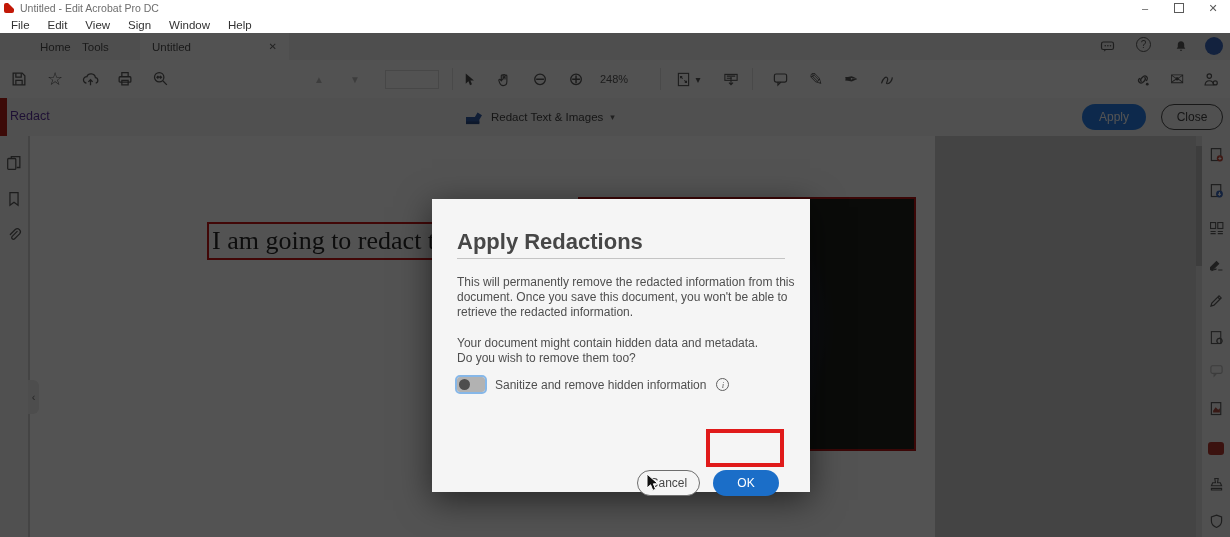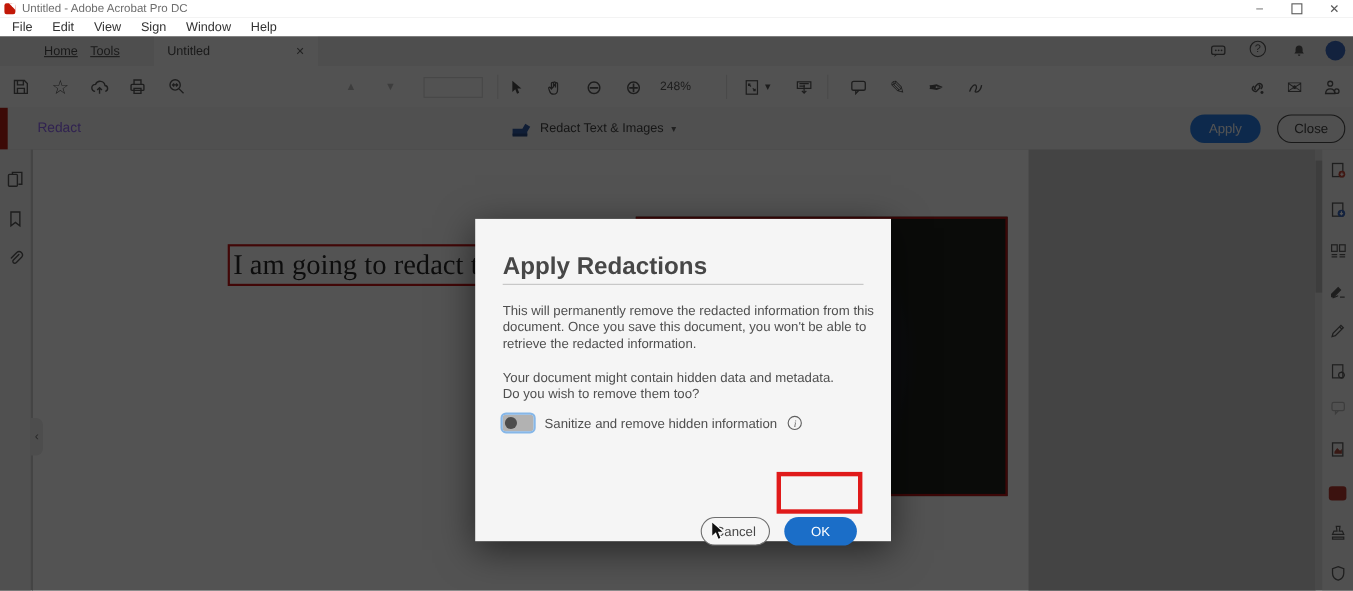--- a/index.html
+++ b/index.html
@@ -18,37 +18,37 @@
   .wctl{width:34px;height:14px;display:flex;align-items:center;justify-content:center;
         color:#5a5a5a;font-size:11px;}
   .maxbox{width:8px;height:8px;border:1px solid #5a5a5a;}
   
   .menubar{position:absolute;left:0;top:16px;width:1230px;height:17px;background:#ffffff;
            display:flex;align-items:center;padding-left:2px;font-size:11.5px;color:#323232;z-index:5;}
   .menuitem{padding:0 9px;cursor:default;}
   
   .tabbar{position:absolute;left:0;top:33px;width:1230px;height:27px;background:#efefef;
           font-size:11.5px;color:#3f3f3f;}
-  .tab{position:absolute;top:0;height:27px;display:flex;align-items:center;padding:0 12px;text-decoration:underline;}
+  .tab{position:absolute;top:0;height:27px;display:flex;align-items:center;padding:0 12px;}
   .doctab{position:absolute;left:140px;top:0;width:125px;height:27px;background:#fbfbfb;
           display:flex;align-items:center;padding:0 12px;justify-content:space-between;}
   .tb-ic{position:absolute;top:4px;width:18px;height:18px;display:flex;align-items:center;justify-content:center;color:#4a4a4a;}
   
   .maintb{position:absolute;left:0;top:60px;width:1230px;height:38px;background:#fafafa;
           border-bottom:1px solid #dcdcdc;}
   .mt-ic{position:absolute;top:9px;width:22px;height:20px;display:flex;align-items:center;
          justify-content:center;color:#4a4a4a;font-size:16px;}
   .zoomtxt{position:absolute;left:600px;top:13px;width:46px;font-size:11px;color:#4a4a4a;}
   .vdiv{position:absolute;top:8px;width:1px;height:22px;background:#dedede;}
   .faint{opacity:.38;}
   
   .redactbar{position:absolute;left:0;top:98px;width:1230px;height:38px;background:#f3f3f3;
              border-bottom:1px solid #d4d4d4;}
   .redstrip{position:absolute;left:0;top:0;width:7px;height:38px;}
-  .rb-label{position:absolute;left:34px;top:11px;font-size:12.5px;color:#8b5cf6;}
+  .rb-label{position:absolute;left:10px;top:11px;font-size:12.5px;color:#4c1d95;}
   .rb-item{position:absolute;top:7px;height:24px;display:flex;align-items:center;gap:7px;
            font-size:11.5px;color:#323232;}
   .pillbtn{position:absolute;top:6px;height:26px;border-radius:14px;display:flex;
            align-items:center;justify-content:center;font-size:12px;box-sizing:border-box;}
   
   .leftrail{position:absolute;left:0;top:136px;width:28px;height:401px;background:#f4f4f4;
             border-right:1px solid #e2e2e2;}
   .lr-ic{position:absolute;left:5px;width:18px;height:18px;color:#4a4a4a;}
   .panelhandle{position:absolute;left:28px;top:380px;width:11px;height:34px;background:#e9e9e9;
                border-radius:0 6px 6px 0;color:#6a6a6a;font-size:11px;display:flex;
@@ -90,21 +90,21 @@
          box-sizing:border-box;z-index:65;}
   .cursor{position:absolute;left:646px;top:473px;z-index:80;}
 </style>
 </head>
 <body>
 
 <div id="app">
 
   <div class="titlebar">
     <div class="applogo"></div>
-    <div style="flex:1">Untitled - Adobe Acrobat Pro DC</div>
+    <div style="flex:1">Untitled - Edit Acrobat Pro DC</div>
     <div class="wctl">–</div>
     <div class="wctl">
         <span class="maxbox"></span>
       </div>
     <div class="wctl">✕</div>
   </div>
 
   <div class="menubar">
     <span class="menuitem">File</span>
     <span class="menuitem">Edit</span>

